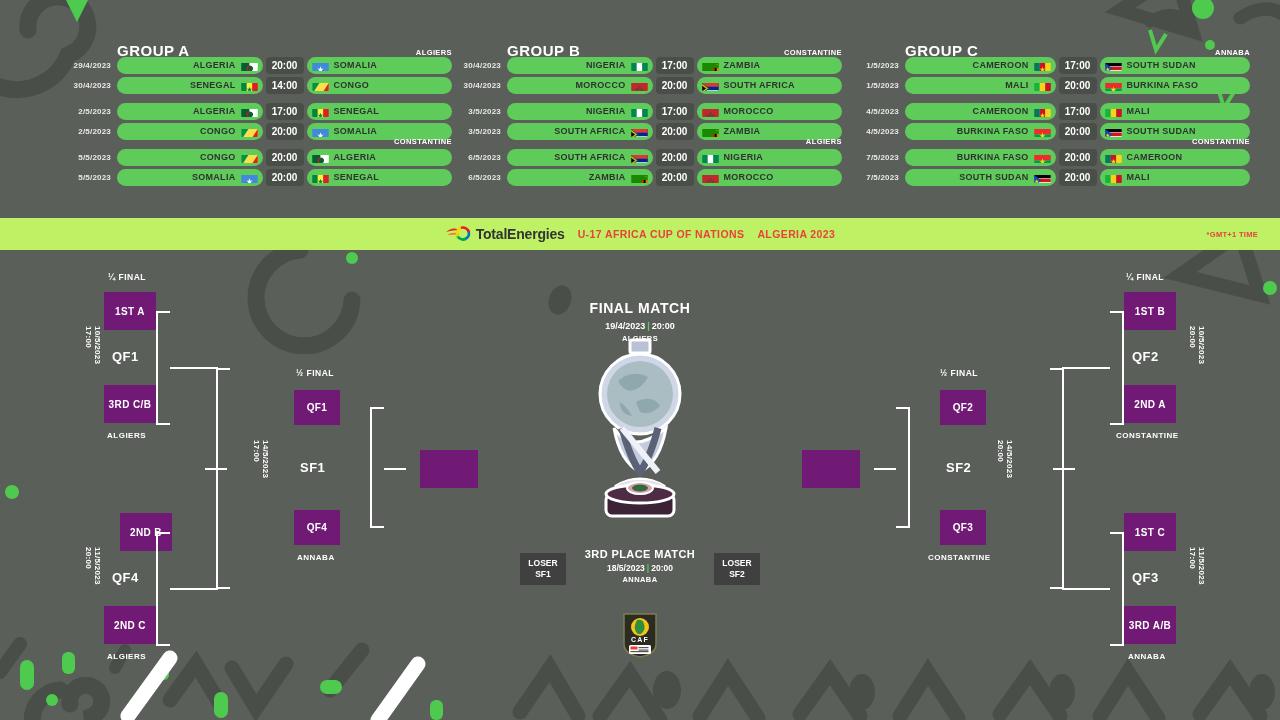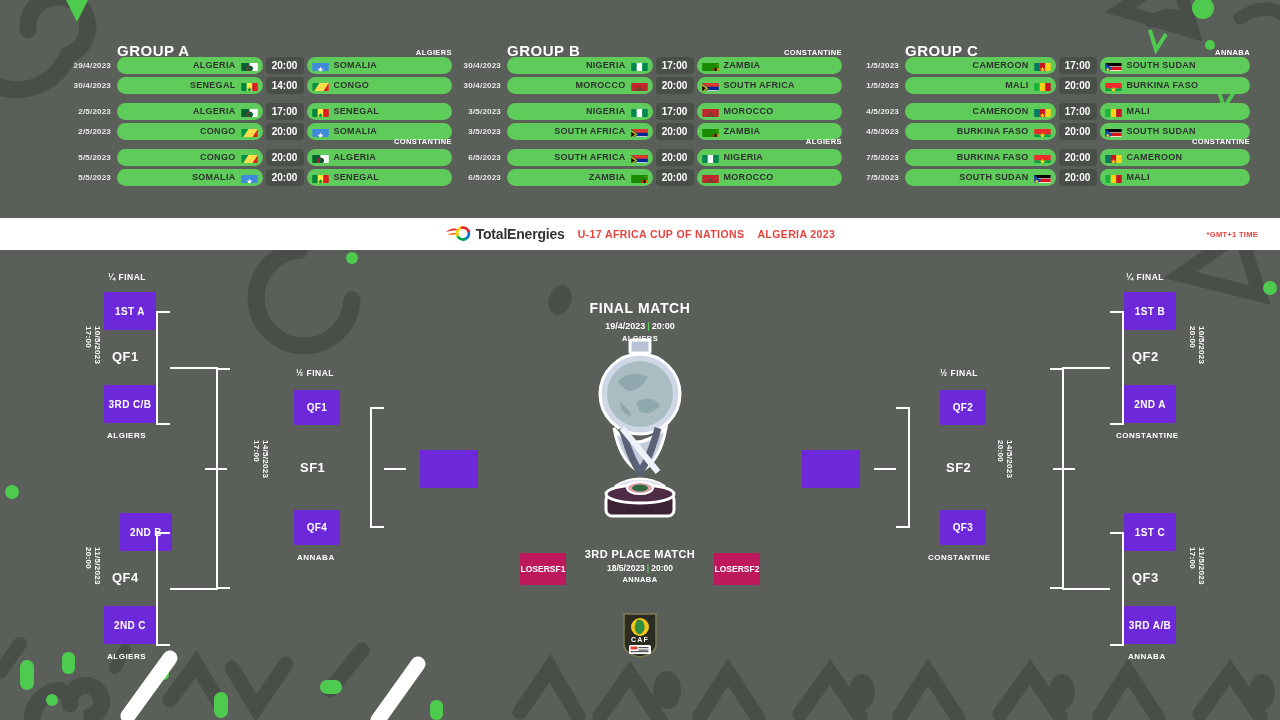--- a/index.html
+++ b/index.html
@@ -66,37 +66,37 @@
   .m-time {
     width: 38px; height: 17px; margin: 0 3px; flex: 0 0 auto;
     background: #4a4e49; border-radius: 4px;
     display: flex; align-items: center; justify-content: center;
     font-size: 10px; font-weight: 700; color: #ffffff;
   }
 
   
   .banner {
     position: absolute; left: 0; top: 218px; width: 1280px; height: 32px;
-    background: #ffffff; z-index: 3;
+    background: #bef264; z-index: 3;
     display: flex; align-items: center; justify-content: center;
   }
   .banner-inner { display: flex; align-items: center; gap: 13px; }
   .te-logo { display: flex; align-items: center; gap: 5px; }
   .te-word { font-size: 14px; font-weight: 700; color: #333333; letter-spacing: -.2px; }
   .banner-txt { font-size: 10.5px; font-weight: 700; color: #e8423c; letter-spacing: .4px; }
   .banner-gmt {
     position: absolute; right: 22px; top: 50%; transform: translateY(-50%);
     font-size: 7.5px; font-weight: 700; color: #e8423c; letter-spacing: .3px;
   }
 
   
   .bracket { position: absolute; left: 0; top: 250px; width: 1148px; height: 470px; z-index: 2; }
 
   .box {
-    position: absolute; background: #6d28d9;
+    position: absolute; background: #701a75;
     display: flex; align-items: center; justify-content: center;
     color: #ffffff; font-size: 10px; font-weight: 700; letter-spacing: .4px;
   }
   .round-label {
     position: absolute; font-size: 8.5px; font-weight: 700;
     color: #ffffff; letter-spacing: .5px; white-space: nowrap;
   }
   .tie-label {
     position: absolute; font-size: 13px; font-weight: 700;
     color: #ffffff; letter-spacing: .5px; white-space: nowrap;
@@ -121,22 +121,22 @@
   }
   .final-title { font-size: 14px; font-weight: 700; color: #ffffff; letter-spacing: .6px; }
   .final-dt { font-size: 9px; font-weight: 700; color: #ffffff; margin-top: 5px; }
   .final-dt .sep { color: #5ecb5a; margin: 0 2px; }
   .final-city { font-size: 7.5px; font-weight: 700; color: #ffffff; margin-top: 3px; letter-spacing: .4px; }
 
   .trophy { position: absolute; left: 592px; top: 86px; width: 96px; height: 190px; }
 
   .third { position: absolute; left: 520px; top: 298px; width: 240px; height: 46px; }
   .third-box {
-    position: absolute; width: 46px; height: 32px; top: 5px; background: #be185d;
-    display: flex; flex-direction: row; align-items: center; justify-content: center;
+    position: absolute; width: 46px; height: 32px; top: 5px; background: #404040;
+    display: flex; flex-direction: column; align-items: center; justify-content: center;
     font-size: 8.5px; font-weight: 700; color: #ffffff; line-height: 1.25;
   }
   .third-center { position: absolute; left: 58px; width: 124px; text-align: center; top: 0; }
   .third-title { font-size: 11px; font-weight: 700; color: #ffffff; letter-spacing: .4px; }
   .third-dt { font-size: 8.5px; font-weight: 700; color: #ffffff; margin-top: 3px; }
   .third-dt .sep { color: #5ecb5a; margin: 0 2px; }
   .third-city { font-size: 7.5px; font-weight: 700; color: #ffffff; margin-top: 2px; letter-spacing: .4px; }
 
   .caf { position: absolute; left: 622px; top: 362px; width: 36px; height: 46px; }
   .hashtag {

